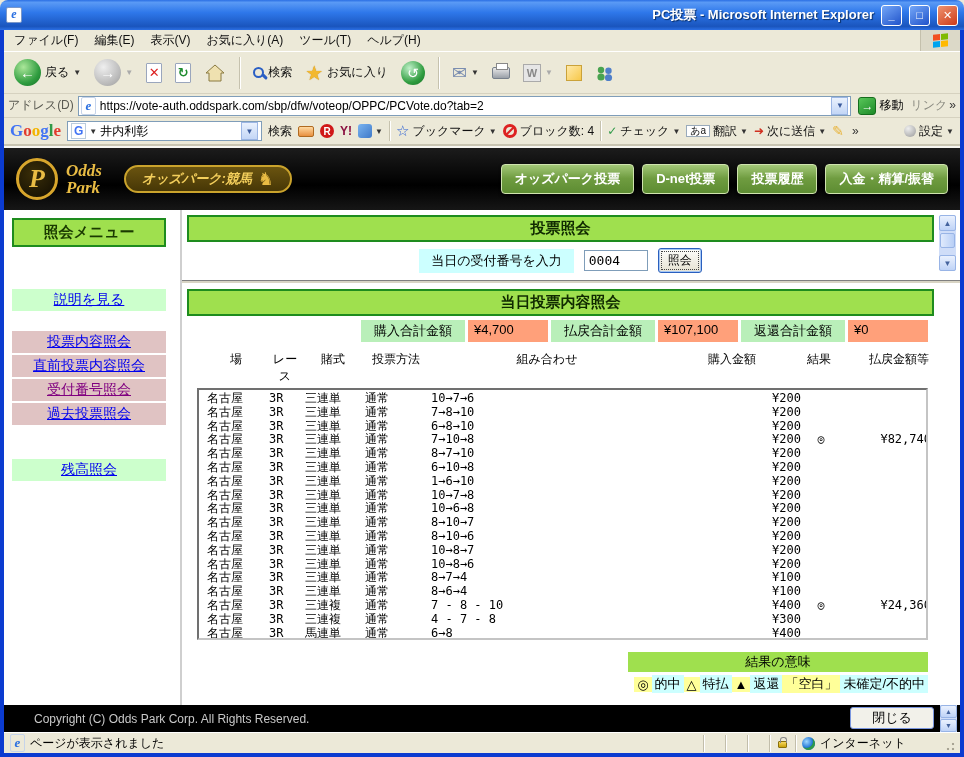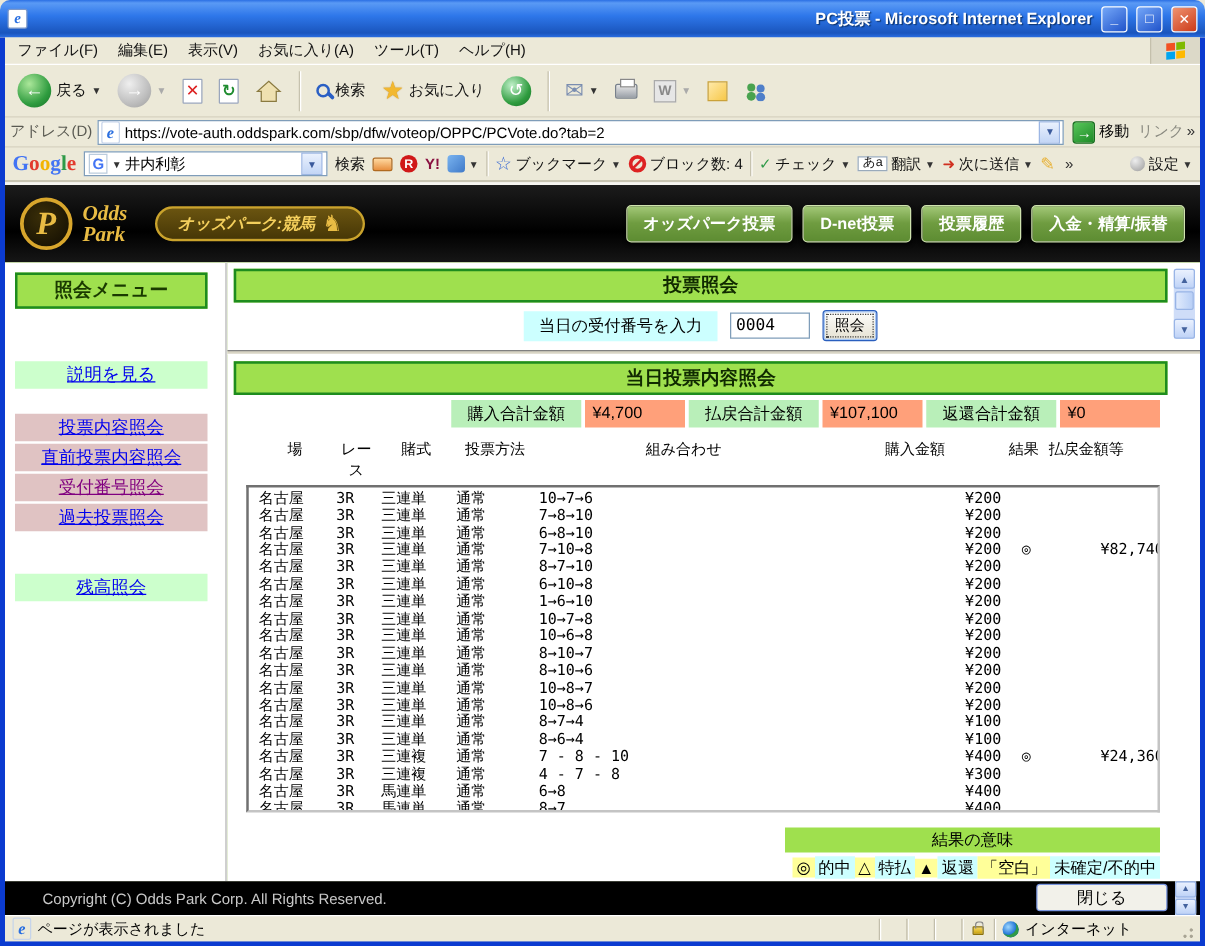--- a/index.html
+++ b/index.html
@@ -175,30 +175,30 @@
   .c { flex:none; }
   .c-venue { width:70px; padding-left:8px; }
   .c-race  { width:36px; }
   .c-type  { width:60px; }
   .c-method{ width:66px; }
   .c-combo { width:236px; }
   .c-amount{ width:134px; text-align:right; }
   .c-result{ width:40px; text-align:center; }
   .c-payout{ width:90px; text-align:right; }
 
-  .legend-wrap { width:300px; margin:12px 6px 2px auto; font-size:13px; flex:none; }
+  .legend-wrap { width:300px; margin:12px 6px 12px auto; font-size:13px; flex:none; }
   .legend-title { background:#9fe04e; text-align:center; padding:1px 0; }
   .legend-row { display:flex; justify-content:flex-end; align-items:center; margin-top:3px; }
   .lg-sym { background:#ffff99; padding:0 3px; white-space:nowrap; }
   .lg-label { background:#ccffff; padding:0 3px; white-space:nowrap; }
 
   
   .site-footer { height:27px; flex:none; background:#000; display:flex; align-items:center; color:#c8c8c8;
     font-size:12px; padding-left:30px; position:relative; }
-  .close-btn { position:absolute; right:26px; top:2px; width:105px; height:22px; background:#f2f1ea;
+  .close-btn { position:absolute; right:26px; top:2px; width:84px; height:22px; background:#f2f1ea;
     border:1px solid #7a96df; border-radius:3px; color:#000; font-size:13px;
     display:flex; align-items:center; justify-content:center;text-align:center; }
   .footer-scroll { position:absolute; right:3px; top:0; bottom:0; width:17px; background:#cfddf8;
     display:flex; flex-direction:column; justify-content:space-between; }
   .sbtn-sm { height:13px; background:linear-gradient(#eaf1fe,#bfd3f7); border:1px solid #98b4e6; border-radius:2px;
     color:#44639e; font-size:7px; display:flex; align-items:center; justify-content:center; }
 
   
   .statusbar { height:21px; flex:none; background:#ece9d8; border-top:1px solid #fff; display:flex;
     align-items:center; font-size:12px; padding:0 3px; gap:0; }
@@ -486,21 +486,21 @@
             </div>
 
             <div class="thead mono">
               <span class="c c-venue">場</span>
               <span class="c c-race">レース</span>
               <span class="c c-type">賭式</span>
               <span class="c c-method">投票方法</span>
               <span class="c c-combo">組み合わせ</span>
               <span class="c c-amount" style="text-align:center">購入金額</span>
               <span class="c c-result">結果</span>
-              <span class="c c-payout" style="text-align:left">払戻金額等</span>
+              <span class="c c-payout" style="text-align:right">払戻金額等</span>
             </div>
 
             <div class="tbody mono">
 
                 <div class="trow">
                   <span class="c c-venue">名古屋</span>
                   <span class="c c-race">3R</span>
                   <span class="c c-type">三連単</span>
                   <span class="c c-method">通常</span>
                   <span class="c c-combo">10→7→6</span>

